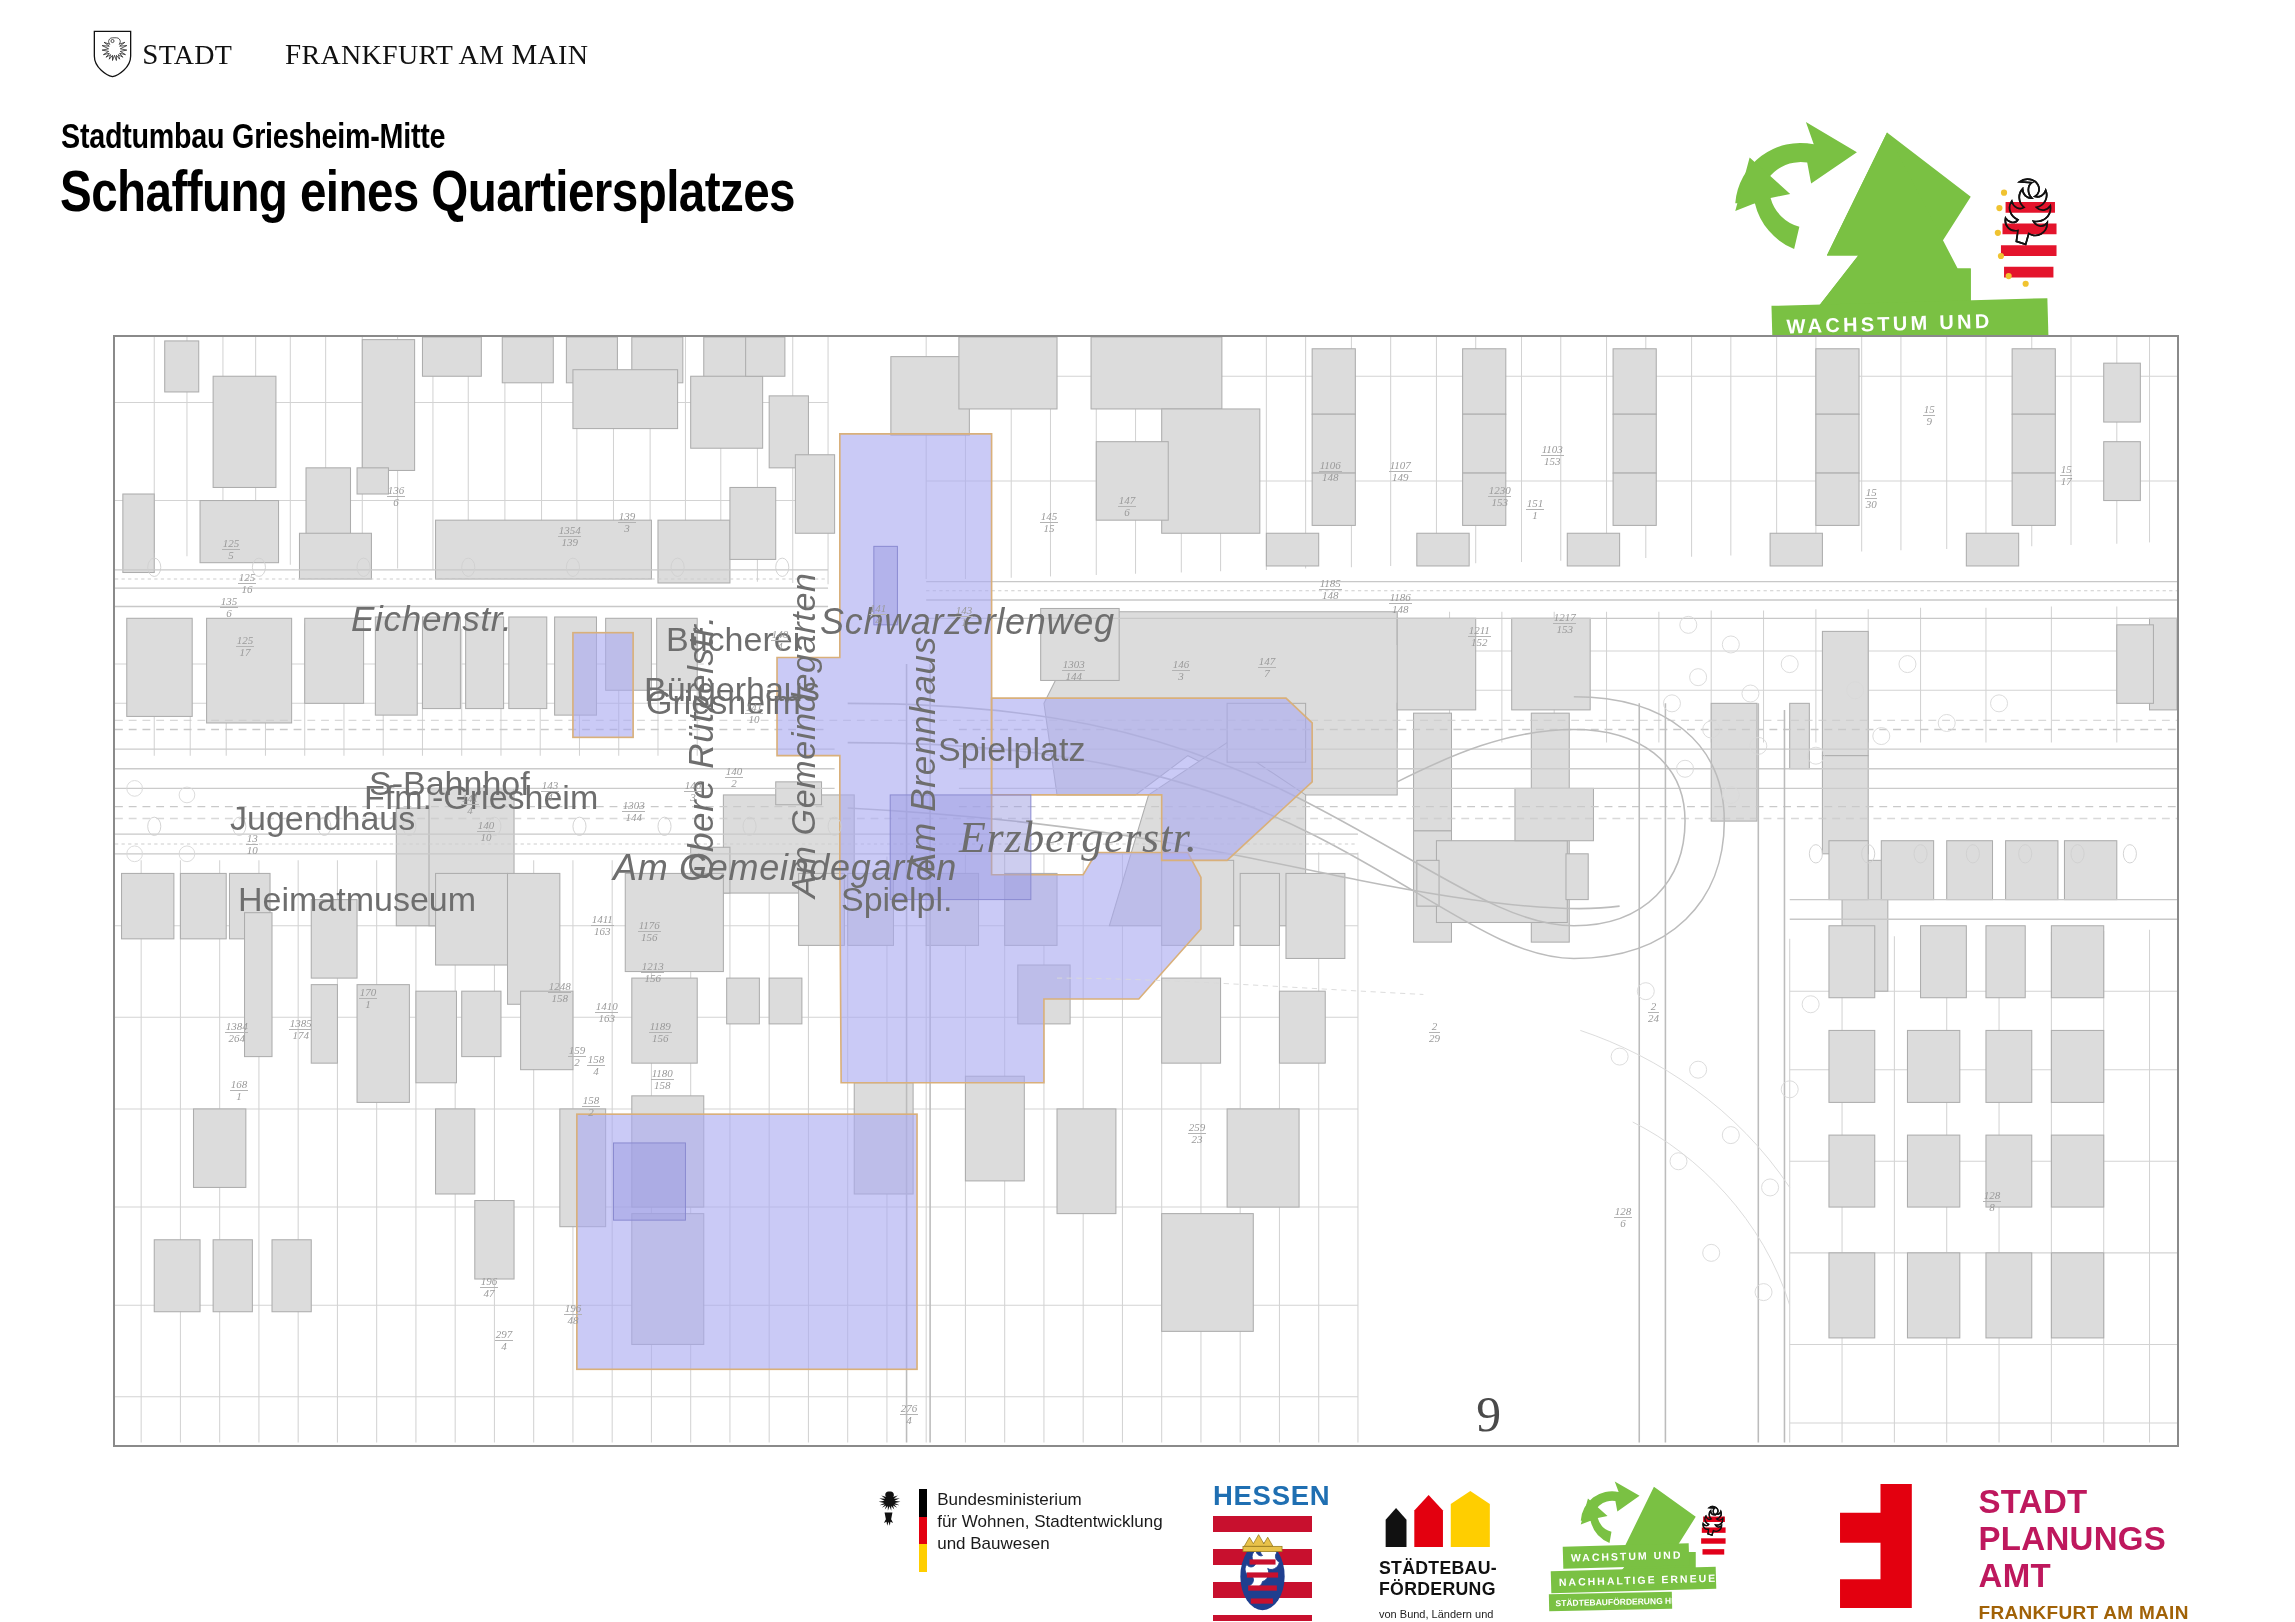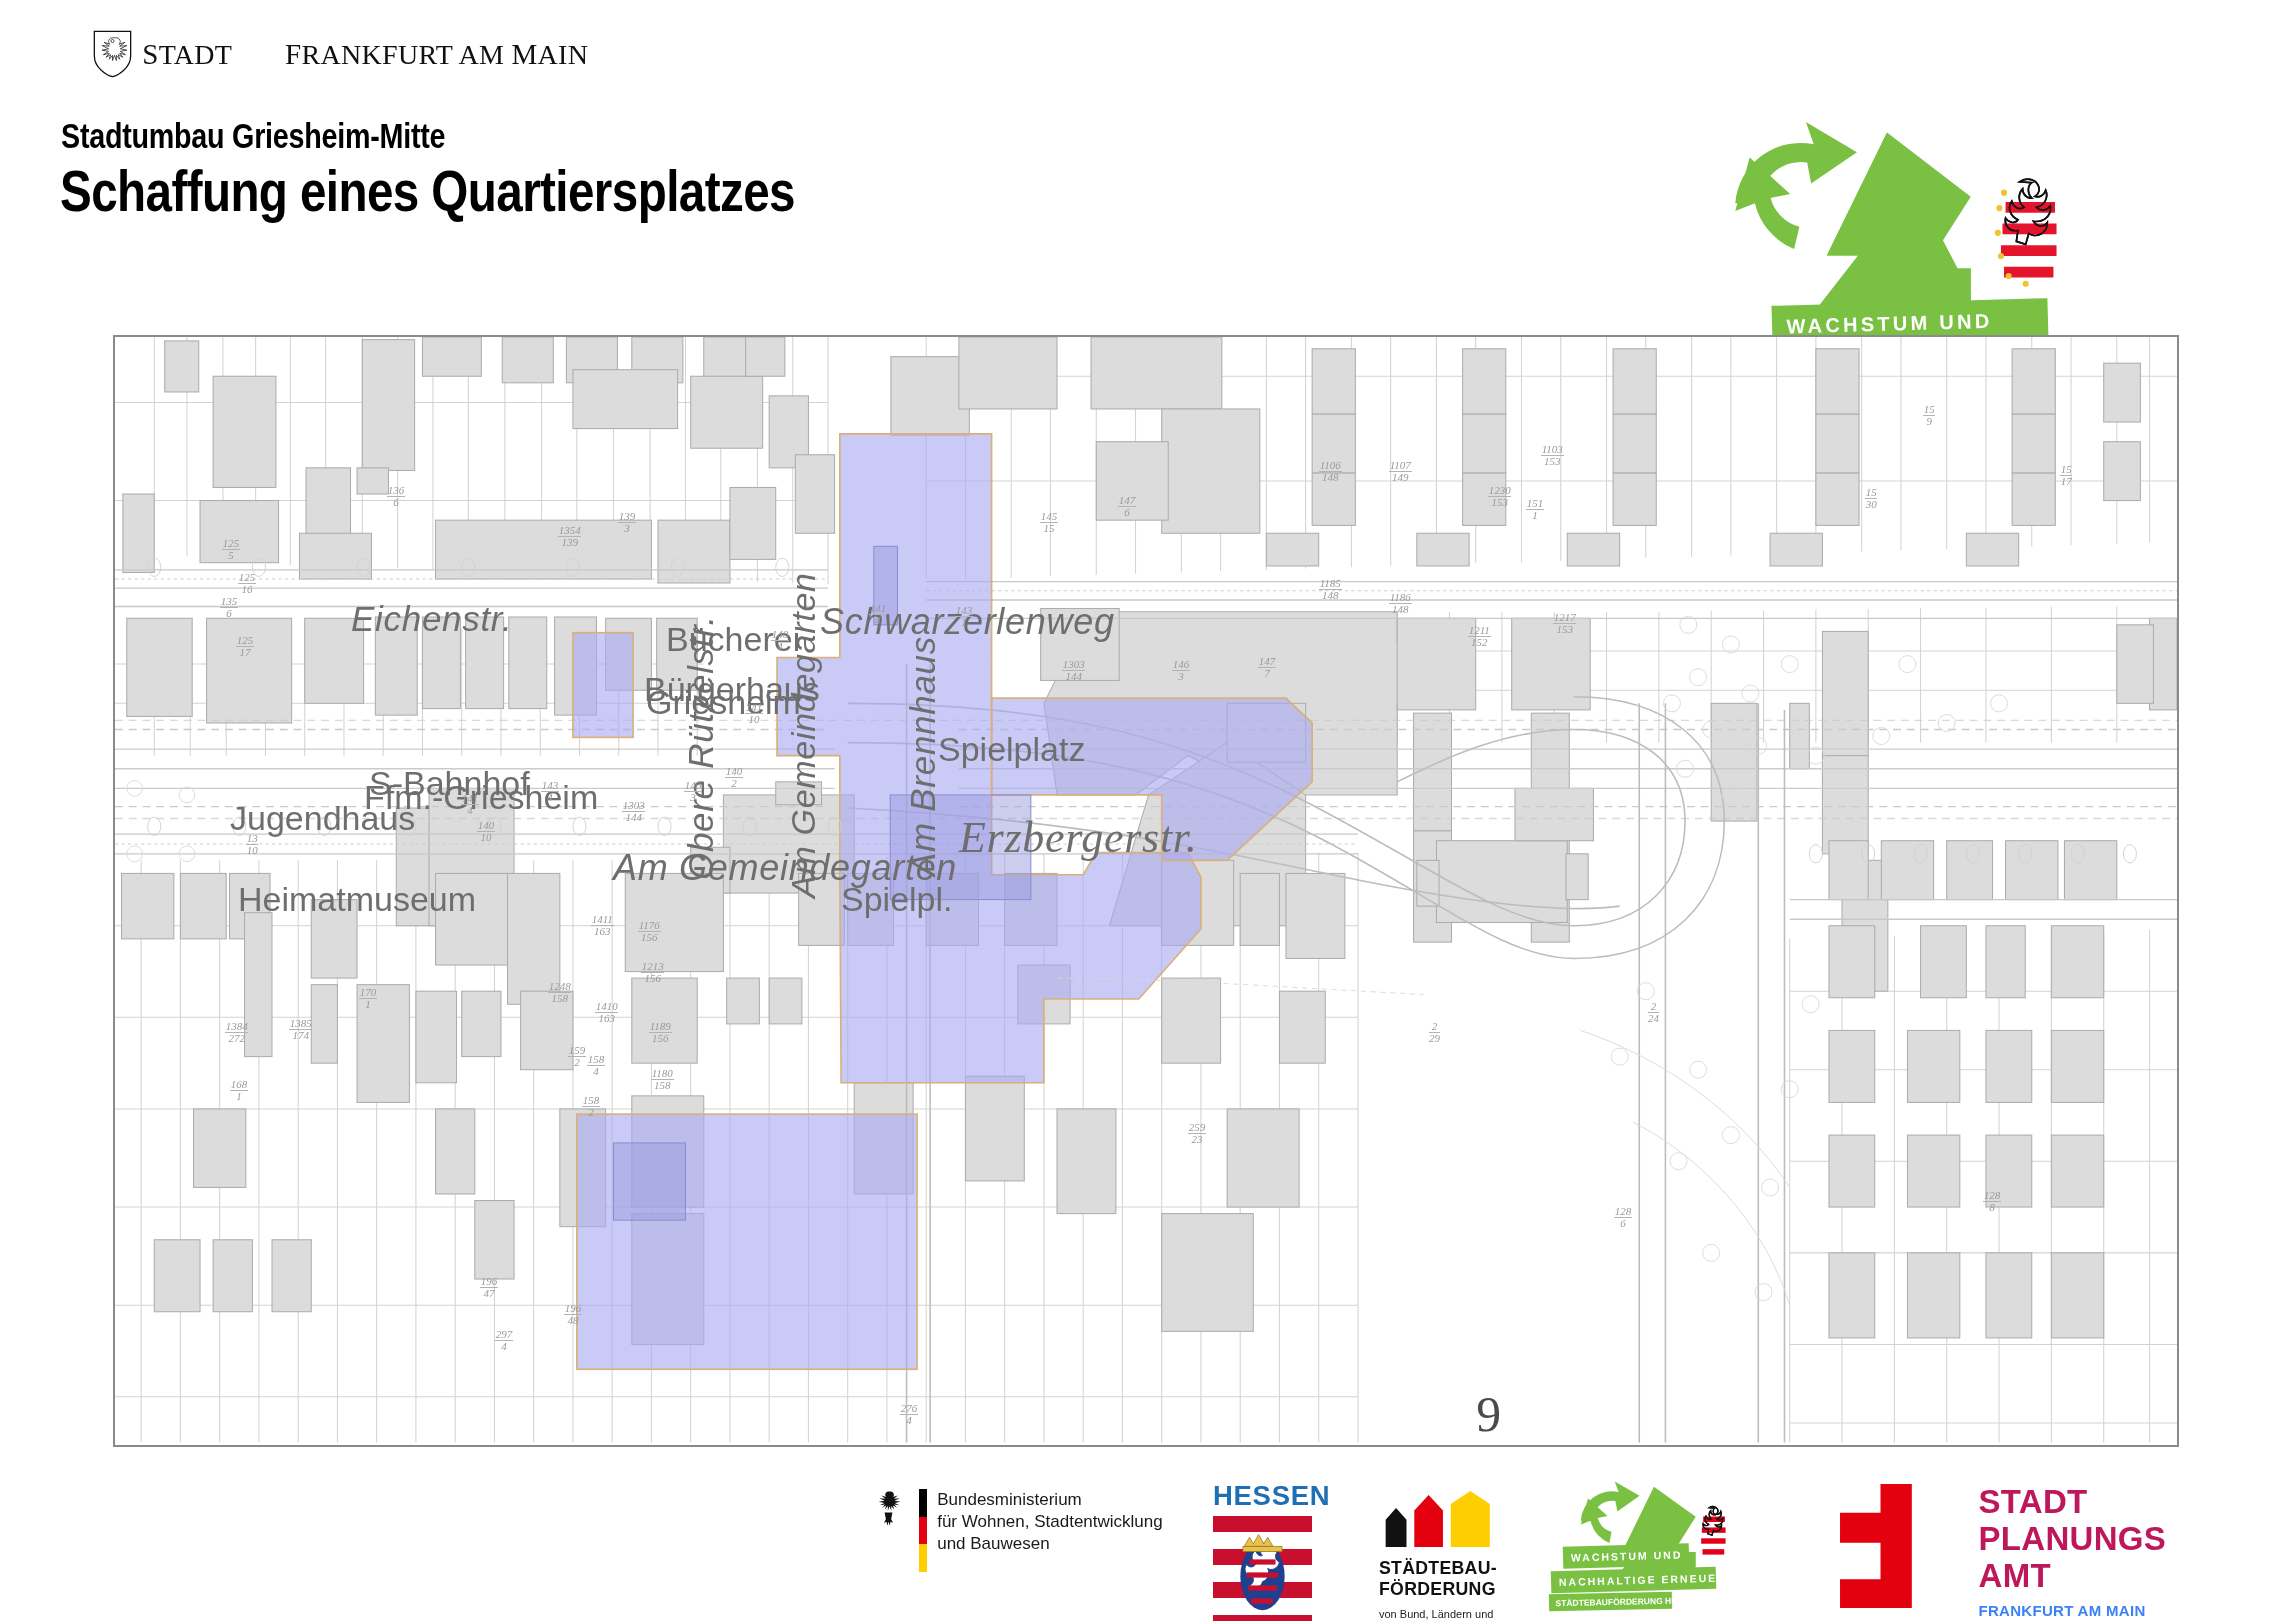--- a/index.html
+++ b/index.html
@@ -46,21 +46,21 @@
   #footer{position:absolute;left:0;top:1475px;width:2295px;height:147px;}
   .f-logo{position:absolute;}
   .bmi-text{font-family:"Liberation Sans",sans-serif;font-size:17px;line-height:1.28;color:#1a1a1a;}
   .hessen-word{font-family:"Liberation Sans",sans-serif;font-size:27.5px;font-weight:700;
      color:#1f6fb2;letter-spacing:0.7px;}
   .sbf-text{font-family:"Liberation Sans",sans-serif;font-size:17.7px;font-weight:700;
      line-height:1.2;color:#111;letter-spacing:0.3px;}
   .sbf-sub{font-family:"Liberation Sans",sans-serif;font-size:11px;line-height:1.25;color:#222;}
   .spa-text{font-family:"Liberation Sans",sans-serif;font-weight:700;color:#be185d;
      font-size:33px;line-height:1.12;letter-spacing:0.3px;}
-  .spa-sub{font-family:"Liberation Sans",sans-serif;font-weight:700;color:#3b82f6;font-size:15px;
+  .spa-sub{font-family:"Liberation Sans",sans-serif;font-weight:700;color:#a16207;font-size:19px;
      letter-spacing:0.3px;margin-top:6.5px;}
 </style>
 </head>
 <body>
 
 <div id="city-logo">
   <span class="crest">
     <svg width="41" height="48" viewBox="0 0 62 74">
       <path d="M3 2 H59 V40 C59 58 40 70 31 72 C22 70 3 58 3 40 Z" fill="#fff" stroke="#111" stroke-width="2"></path>
       <g stroke="#111" stroke-width="1.1" fill="none">
@@ -617,21 +617,21 @@
       <div class="parcel-num" style="left: 1411px; top: 161px;"><span class="t">151</span><span>1</span></div>
       <div class="parcel-num" style="left: 1426px; top: 107px;"><span class="t">1103</span><span>153</span></div>
       <div class="parcel-num" style="left: 1373px; top: 141px; margin-top: 7px;"><span class="t">1230</span><span>153</span></div>
       <div class="parcel-num" style="left: 1353px; top: 288px;"><span class="t">1211</span><span>152</span></div>
       <div class="parcel-num" style="left: 1438px; top: 275px;"><span class="t">1217</span><span>153</span></div>
       <div class="parcel-num" style="left: 1808px; top: 67px;"><span class="t">15</span><span>9</span></div>
       <div class="parcel-num" style="left: 1750px; top: 150px;"><span class="t">15</span><span>30</span></div>
       <div class="parcel-num" style="left: 1945px; top: 127px;"><span class="t">15</span><span>17</span></div>
       <div class="parcel-num" style="left: 476px; top: 577px;"><span class="t">1411</span><span>163</span></div>
       <div class="parcel-num" style="left: 480px; top: 664px;"><span class="t">1410</span><span>163</span></div>
-      <div class="parcel-num" style="left: 110px; top: 684px;"><span class="t">1384</span><span>272</span></div>
+      <div class="parcel-num" style="left: 110px; top: 684px;"><span class="t">1384</span><span>264</span></div>
       <div class="parcel-num" style="left: 174px; top: 681px;"><span class="t">1385</span><span>174</span></div>
       <div class="parcel-num" style="left: 244px; top: 650px;"><span class="t">170</span><span>1</span></div>
       <div class="parcel-num" style="left: 115px; top: 742px;"><span class="t">168</span><span>1</span></div>
       <div class="parcel-num" style="left: 433px; top: 644px;"><span class="t">1248</span><span>158</span></div>
       <div class="parcel-num" style="left: 472px; top: 717px;"><span class="t">158</span><span>4</span></div>
       <div class="parcel-num" style="left: 453px; top: 708px;"><span class="t">159</span><span>2</span></div>
       <div class="parcel-num" style="left: 467px; top: 758px;"><span class="t">158</span><span>2</span></div>
       <div class="parcel-num" style="left: 523px; top: 583px;"><span class="t">1176</span><span>156</span></div>
       <div class="parcel-num" style="left: 526px; top: 624px;"><span class="t">1213</span><span>156</span></div>
       <div class="parcel-num" style="left: 534px; top: 684px;"><span class="t">1189</span><span>156</span></div>

